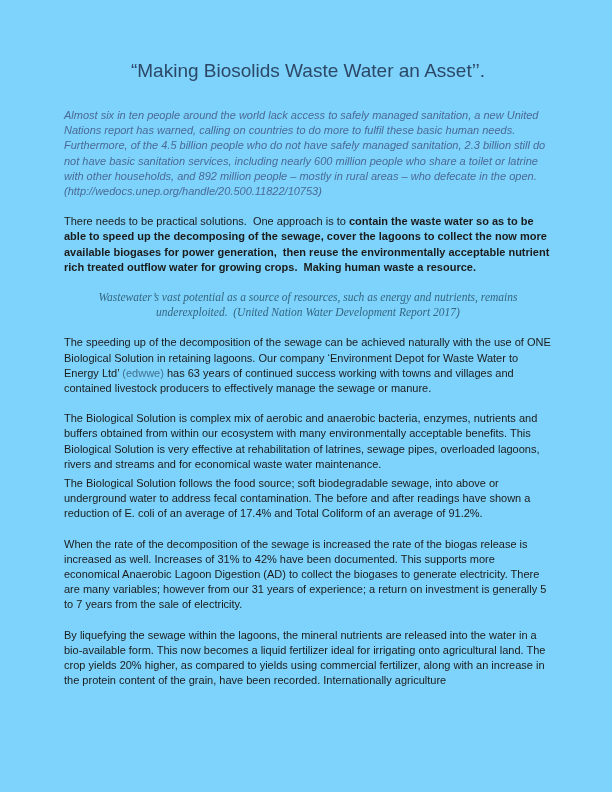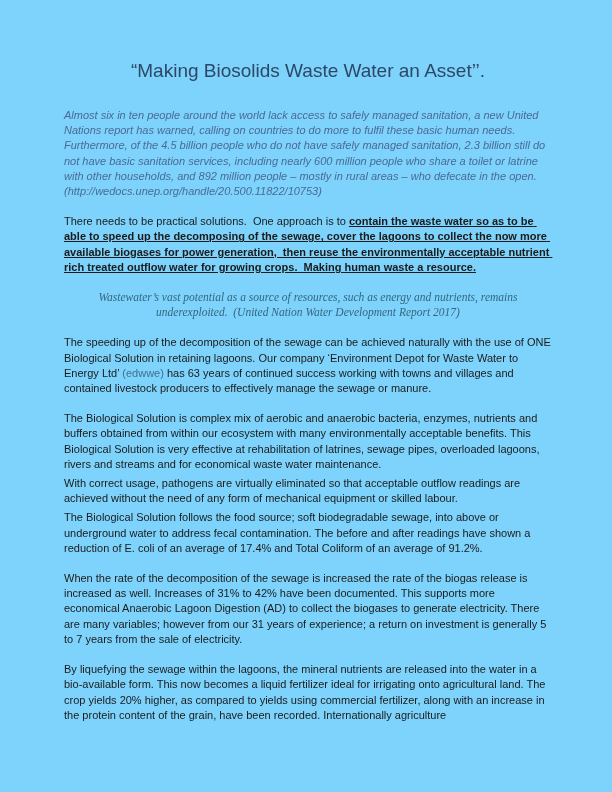--- a/index.html
+++ b/index.html
@@ -47,37 +47,35 @@
     font-style: italic;
     font-size: 11.5px;
     color: #34657f;
     text-align: center;
   }
   .para.no-gap {
     margin-bottom: 0;
   }
   .para span.bold {
     font-weight: bold;
-    text-decoration: underline;
   }
   .para span.accent {
     color: #41708c;
   }
 </style>
 </head>
 <body>
 
 <div class="page">
   <div class="content">
     <h1 class="doc-title">“Making Biosolids Waste Water an Asset’’.</h1>
     <div>
         <p class="para lead-italic"><span>Almost six in ten people around the world lack access to safely managed sanitation, a new United Nations report has warned, calling on countries to do more to fulfil these basic human needs. Furthermore, of the 4.5 billion people who do not have safely managed sanitation, 2.3 billion still do not have basic sanitation services, including nearly 600 million people who share a toilet or latrine with other households, and 892 million people – mostly in rural areas – who defecate in the open.    </span><span>(http://wedocs.unep.org/handle/20.500.11822/10753)</span></p>
         <p class="para body"><span>There needs to be practical solutions.  One approach is to </span><span class="bold">contain the waste water so as to be able to speed up the decomposing of the sewage, cover the lagoons to collect the now more available biogases for power generation,  then reuse the environmentally acceptable nutrient rich treated outflow water for growing crops.  Making human waste a resource.</span></p>
         <p class="para serif-quote"><span>Wastewater’s vast potential as a source of resources, such as energy and nutrients, remains underexploited.  (United Nation Water Development Report 2017)</span></p>
         <p class="para body"><span>The speeding up of the decomposition of the sewage can be achieved naturally with the use of ONE Biological Solution in retaining lagoons. Our company ‘Environment Depot for Waste Water to Energy Ltd’ </span><span class="accent">(edwwe)</span><span> has 63 years of continued success working with towns and villages and contained livestock producers to effectively manage the sewage or manure.</span></p>
         <p class="para body no-gap"><span>The Biological Solution is complex mix of aerobic and anaerobic bacteria, enzymes, nutrients and buffers obtained from within our ecosystem with many environmentally acceptable benefits. This Biological Solution is very effective at rehabilitation of latrines, sewage pipes, overloaded lagoons, rivers and streams and for economical waste water maintenance.</span></p>
-        <p class="para body no-gap"><span>With correct usage, pathogens are virtually eliminated so that acceptable outflow readings are achieved without the need of any form of mechanical equipment or skilled labour.</span></p>
         <p class="para body"><span>The Biological Solution follows the food source; soft biodegradable sewage, into above or underground water to address fecal contamination. The before and after readings have shown a reduction of E. coli of an average of 17.4% and Total Coliform of an average of 91.2%.</span></p>
         <p class="para body"><span>When the rate of the decomposition of the sewage is increased the rate of the biogas release is increased as well. Increases of 31% to 42% have been documented. This supports more economical Anaerobic Lagoon Digestion (AD) to collect the biogases to generate electricity. There are many variables; however from our 31 years of experience; a return on investment is generally 5 to 7 years from the sale of electricity.</span></p>
         <p class="para body"><span>By liquefying the sewage within the lagoons, the mineral nutrients are released into the water in a bio-available form. This now becomes a liquid fertilizer ideal for irrigating onto agricultural land. The crop yields 20% higher, as compared to yields using commercial fertilizer, along with an increase in the protein content of the grain, have been recorded. Internationally agriculture</span></p>
       </div>
   </div>
 </div>
 
 </body></html>

